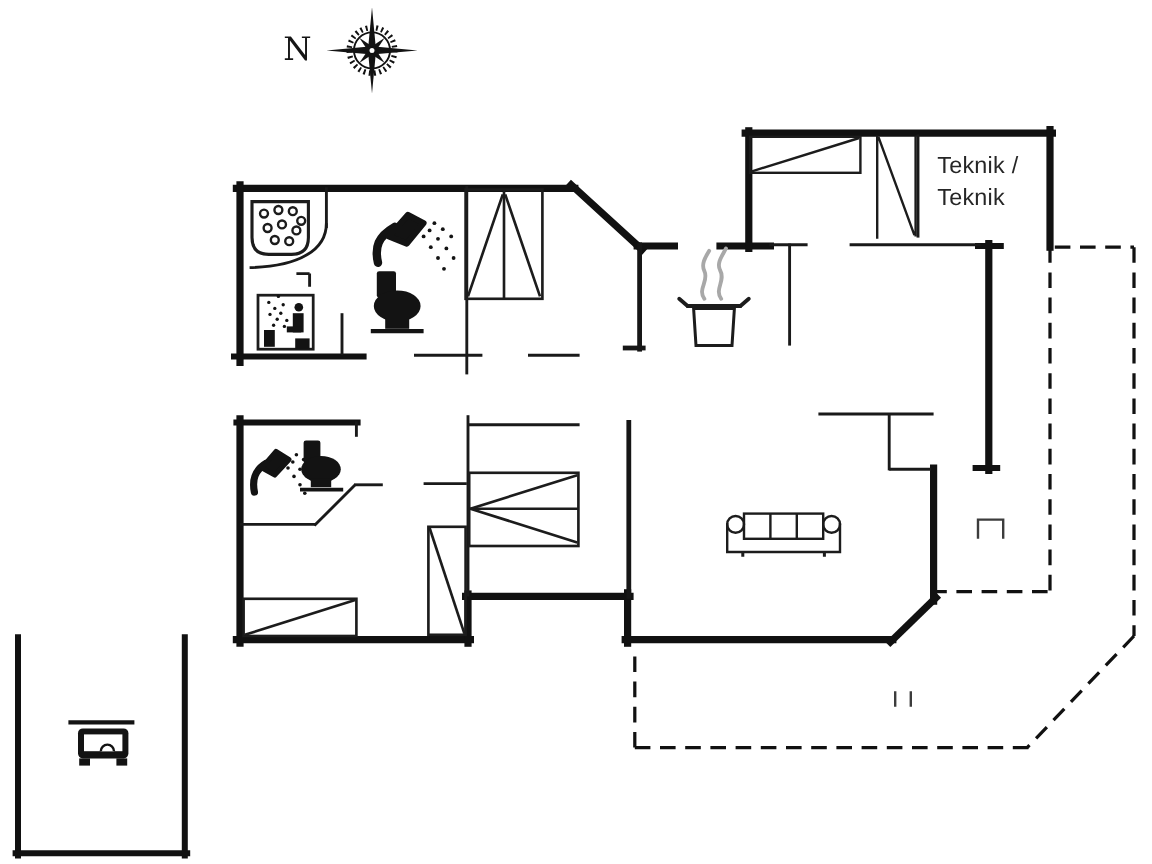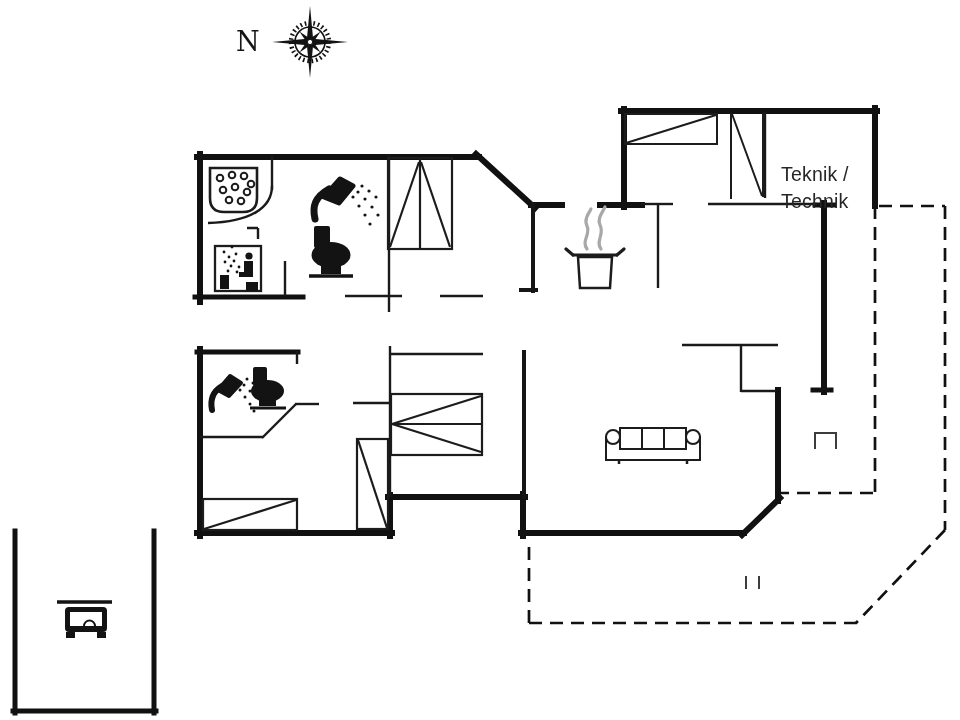--- a/index.html
+++ b/index.html
@@ -16,21 +16,21 @@
   .fill      {fill:#131313;stroke:none;}
   .dash      {stroke:#111;stroke-width:2.7;fill:none;stroke-dasharray:13 8;}
   .steam     {stroke:#a8a8a8;stroke-width:3.2;fill:none;stroke-linecap:round;}
   .gray      {stroke:#3c3c3c;stroke-width:2;fill:none;}
   .n-label{
     position:absolute;left:236px;top:26px;font-family:"DejaVu Serif", serif;
     font-size:27px;color:#151515;
   }
   .teknik-label{
     position:absolute;left:781px;top:125px;font-size:19.5px;line-height:27px;
-    color:#262626;letter-spacing:.2px;margin-top:36px;
+    color:#262626;letter-spacing:.2px;
   }
 </style>
 </head>
 <body>
 
 <div id="stage">
 
 <svg id="plan-svg" width="960" height="720" viewBox="0 0 960 720">
 
   <g>
@@ -253,16 +253,16 @@
     <rect x="66" y="632" width="9" height="6" class="fill"></rect>
     <rect x="97" y="632" width="9" height="6" class="fill"></rect>
   </g>
 
 </svg>
 
   <div class="n-label">N</div>
 
   <div class="teknik-label">
     <div>Teknik /</div>
-    <div>Technik</div>
+    <div>Teknik</div>
   </div>
 
 </div>
 
 </body></html>

